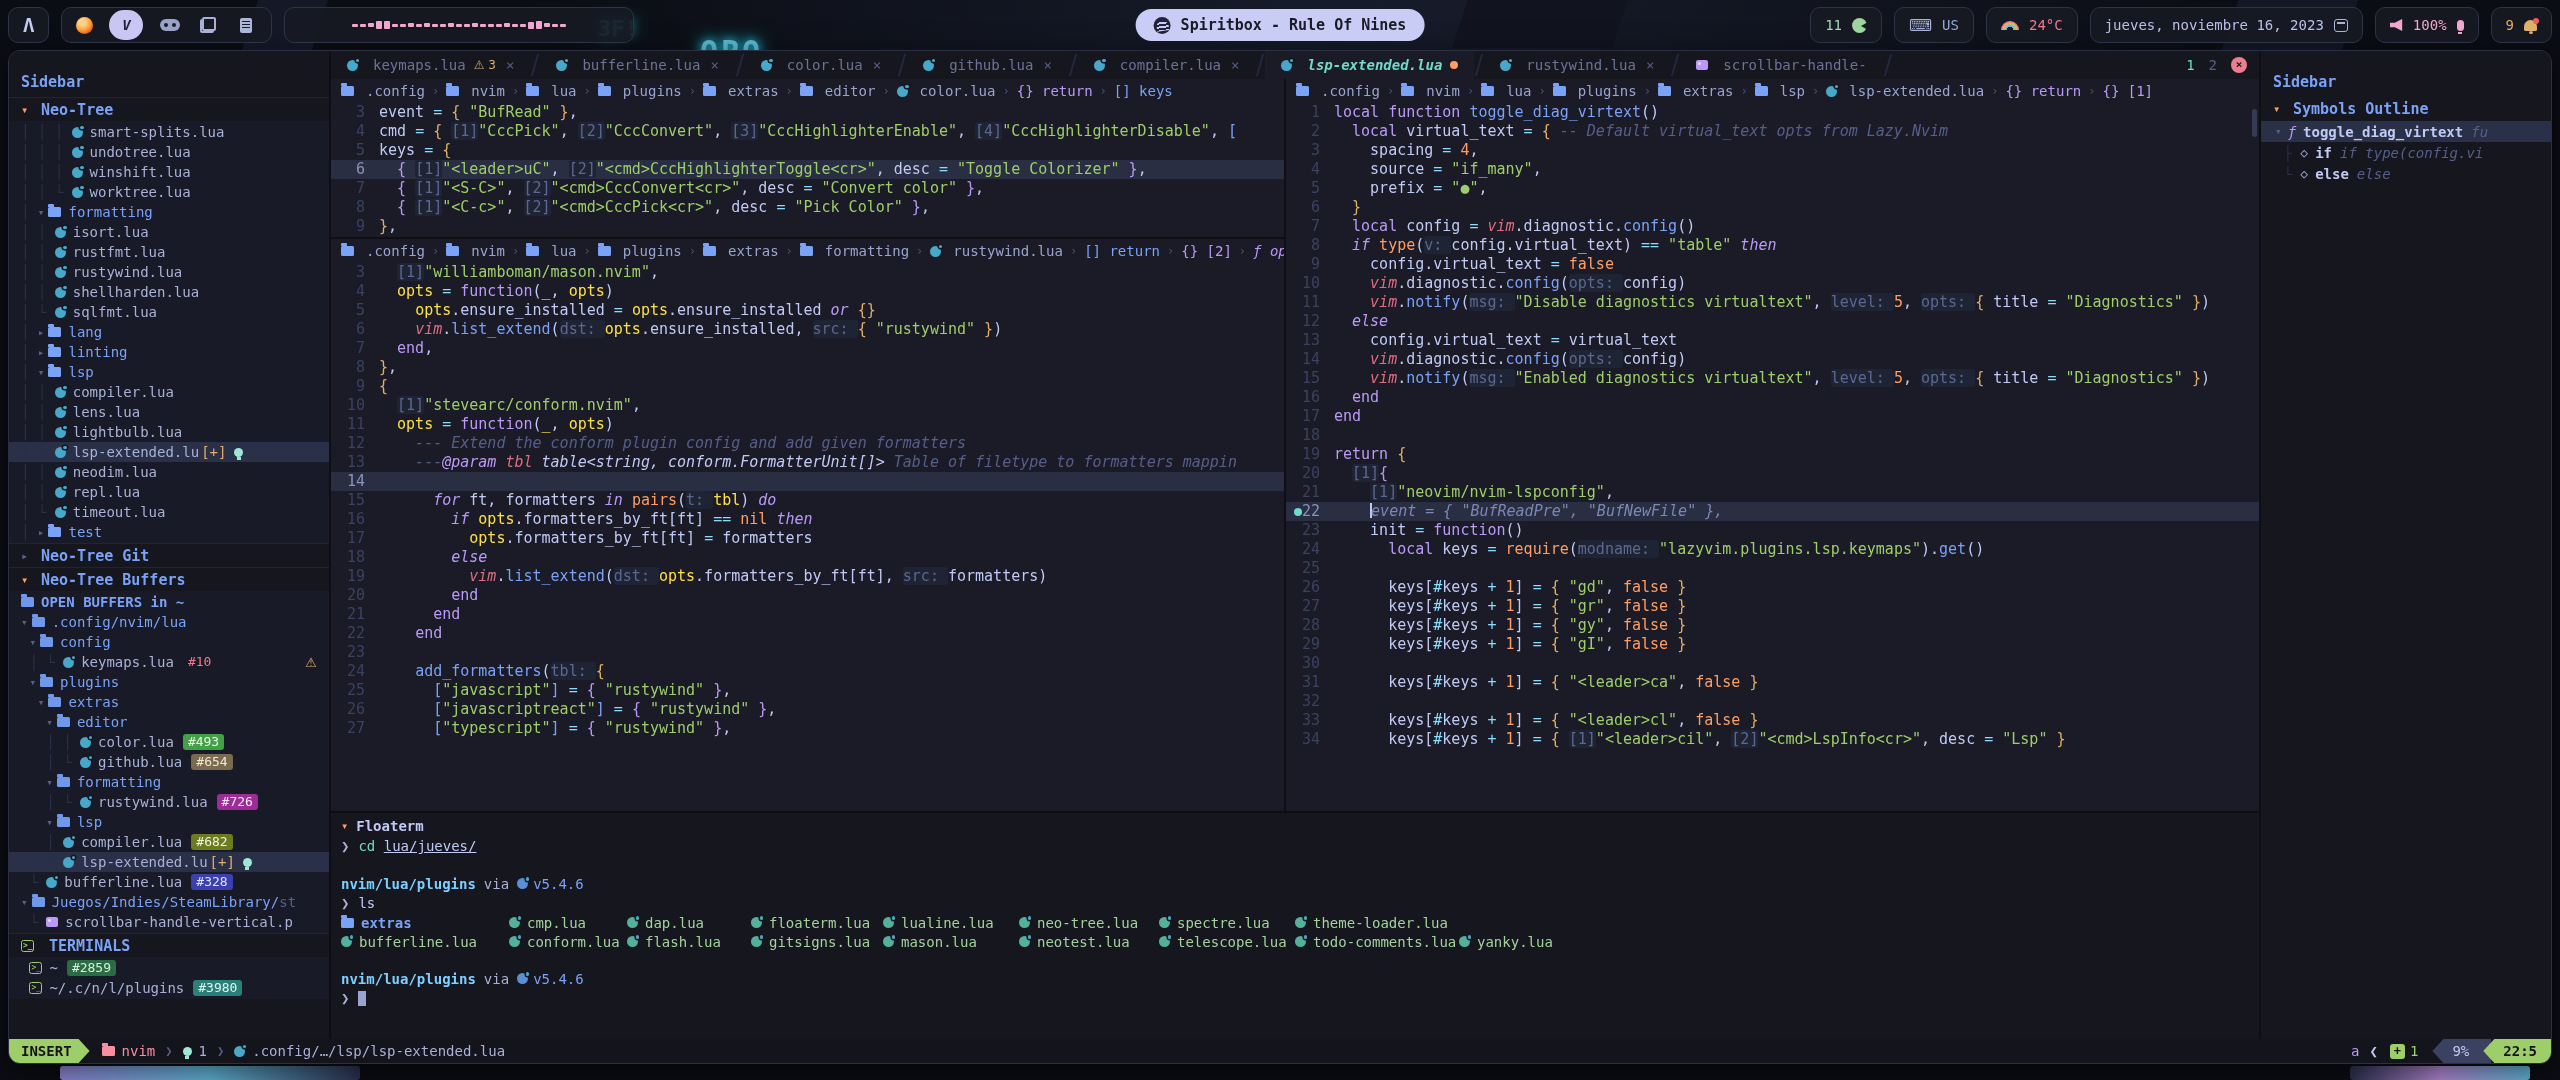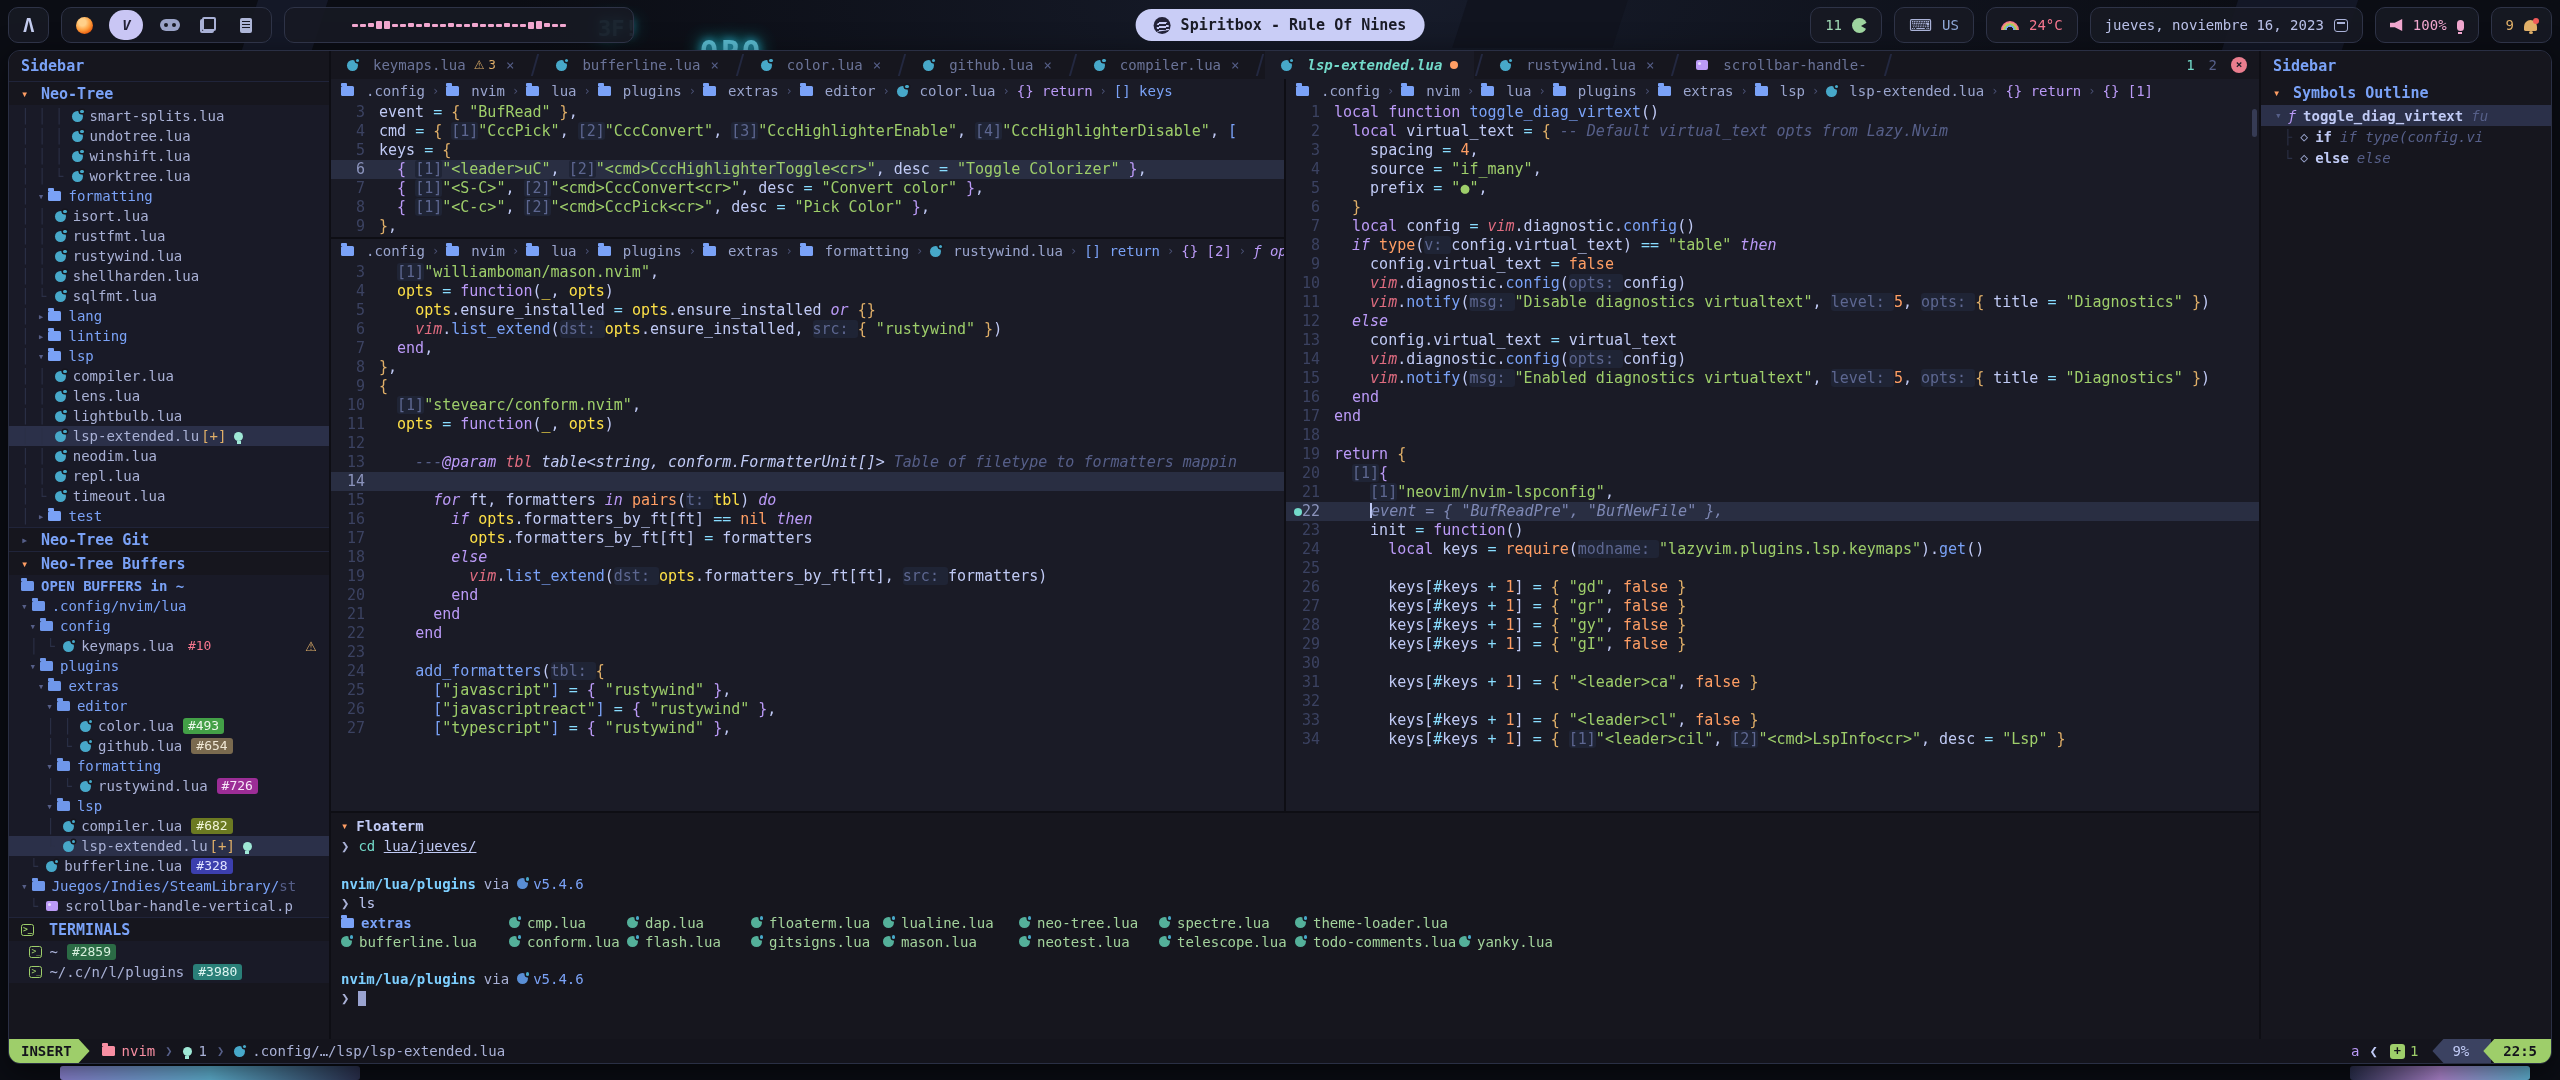--- a/index.html
+++ b/index.html
@@ -55,21 +55,21 @@
   .mic{width:7px;height:11px;background:#f0a6ce;border-radius:4px;position:relative}
   .mic::after{content:"";position:absolute;left:1.5px;bottom:-3px;width:4px;height:2px;background:#f0a6ce}
   .bell{width:13px;height:11px;background:#e0af68;border-radius:7px 7px 2px 2px;position:relative}
   .bell::before{content:"";position:absolute;left:4.5px;bottom:-3px;width:4px;height:3px;border-radius:50%;background:#e0af68}
   .bell::after{content:"";position:absolute;right:-2px;top:-2px;width:6px;height:6px;border-radius:50%;background:#f05a5a}
   
   .window{position:absolute;left:8px;right:8px;top:50px;bottom:16px;background:var(--bg1);
      border:1px solid #2a2f44;border-radius:12px;display:flex;flex-direction:column;overflow:hidden;
      box-shadow:0 8px 30px rgba(0,0,0,.55);z-index:2}
   .winbody{flex:1;display:flex;min-height:0}
-  .sb{width:322px;background:var(--bg0);flex:none;padding-top:0;overflow:hidden;font-size:14px}
+  .sb{width:322px;background:var(--bg0);flex:none;padding-top:16px;overflow:hidden;font-size:14px}
   .sbr{width:292px;border-left:2px solid var(--sep)}
   .sbl{border-right:2px solid var(--sep)}
   .sbtitle{color:var(--blue);font-weight:bold;font-size:15px;padding:6px 0 6px 12px}
   .sechead{display:flex;align-items:center;gap:8px;height:24px;padding-left:12px;color:var(--blue);font-weight:bold;font-size:15px;border-top:1px solid #20243a}
   .sechead .chev{color:var(--orange);font-size:12px;width:12px}
   .sechead .chev.col{color:var(--dim)}
   .secbody{background:#191a27;padding:1px 0}
   .trow{display:flex;align-items:center;height:20px;padding-left:12px;white-space:pre;position:relative}
   .trow .gd{color:var(--guide)}
   .trow .tchev{color:var(--dim);margin-right:4px;font-size:11px}
@@ -496,21 +496,21 @@
                 </div>
                 <div class="cl"><span class="ln">3</span><span class="code"><span class="tk-w">  </span><span class="tk-h">[1]</span><span class="tk-s">"williamboman/mason.nvim"</span><span class="tk-w">,</span></span></div>
                 <div class="cl"><span class="ln">4</span><span class="code"><span class="tk-w">  </span><span class="tk-p">opts </span><span class="tk-o">= </span><span class="tk-k">function</span><span class="tk-w">(</span><span class="tk-p">_</span><span class="tk-w">, </span><span class="tk-p">opts</span><span class="tk-w">)</span></span></div>
                 <div class="cl"><span class="ln">5</span><span class="code"><span class="tk-w">    </span><span class="tk-p">opts</span><span class="tk-w">.ensure_installed </span><span class="tk-o">= </span><span class="tk-p">opts</span><span class="tk-w">.ensure_installed </span><span class="tk-ki">or </span><span class="tk-y">{}</span></span></div>
                 <div class="cl"><span class="ln">6</span><span class="code"><span class="tk-w">    </span><span class="tk-v">vim</span><span class="tk-w">.</span><span class="tk-f">list_extend</span><span class="tk-w">(</span><span class="tk-h">dst: </span><span class="tk-p">opts</span><span class="tk-w">.ensure_installed, </span><span class="tk-h">src: </span><span class="tk-y">{ </span><span class="tk-s">"rustywind"</span><span class="tk-y"> }</span><span class="tk-w">)</span></span></div>
                 <div class="cl"><span class="ln">7</span><span class="code"><span class="tk-w">  </span><span class="tk-k">end</span><span class="tk-w">,</span></span></div>
                 <div class="cl"><span class="ln">8</span><span class="code"><span class="tk-y">}</span><span class="tk-w">,</span></span></div>
                 <div class="cl"><span class="ln">9</span><span class="code"><span class="tk-y">{</span></span></div>
                 <div class="cl"><span class="ln">10</span><span class="code"><span class="tk-w">  </span><span class="tk-h">[1]</span><span class="tk-s">"stevearc/conform.nvim"</span><span class="tk-w">,</span></span></div>
                 <div class="cl"><span class="ln">11</span><span class="code"><span class="tk-w">  </span><span class="tk-p">opts </span><span class="tk-o">= </span><span class="tk-k">function</span><span class="tk-w">(</span><span class="tk-p">_</span><span class="tk-w">, </span><span class="tk-p">opts</span><span class="tk-w">)</span></span></div>
-                <div class="cl"><span class="ln">12</span></div>
+                <div class="cl"><span class="ln">12</span><span class="code"><span class="tk-c">    --- Extend the conform plugin config and add given formatters</span></span></div>
                 <div class="cl"><span class="ln">13</span><span class="code"><span class="tk-c">    ---</span><span class="tk-ki">@param </span><span class="tk-v">tbl </span><span class="tk-wi">table&lt;string, conform.FormatterUnit[]&gt;</span><span class="tk-c"> Table of filetype to formatters mappin</span></span></div>
                 <div class="cl cur"><span class="ln">14</span></div>
                 <div class="cl"><span class="ln">15</span><span class="code"><span class="tk-w">      </span><span class="tk-ki">for </span><span class="tk-w">ft, formatters </span><span class="tk-ki">in </span><span class="tk-n">pairs</span><span class="tk-w">(</span><span class="tk-h">t: </span><span class="tk-p">tbl</span><span class="tk-w">) </span><span class="tk-ki">do</span></span></div>
                 <div class="cl"><span class="ln">16</span><span class="code"><span class="tk-w">        </span><span class="tk-ki">if </span><span class="tk-p">opts</span><span class="tk-w">.formatters_by_ft[ft] </span><span class="tk-o">== </span><span class="tk-n">nil </span><span class="tk-ki">then</span></span></div>
                 <div class="cl"><span class="ln">17</span><span class="code"><span class="tk-w">          </span><span class="tk-p">opts</span><span class="tk-w">.formatters_by_ft[ft] </span><span class="tk-o">= </span><span class="tk-w">formatters</span></span></div>
                 <div class="cl"><span class="ln">18</span><span class="code"><span class="tk-w">        </span><span class="tk-ki">else</span></span></div>
                 <div class="cl"><span class="ln">19</span><span class="code"><span class="tk-w">          </span><span class="tk-v">vim</span><span class="tk-w">.</span><span class="tk-f">list_extend</span><span class="tk-w">(</span><span class="tk-h">dst: </span><span class="tk-p">opts</span><span class="tk-w">.formatters_by_ft[ft], </span><span class="tk-h">src: </span><span class="tk-w">formatters)</span></span></div>
                 <div class="cl"><span class="ln">20</span><span class="code"><span class="tk-w">        </span><span class="tk-k">end</span></span></div>
                 <div class="cl"><span class="ln">21</span><span class="code"><span class="tk-w">      </span><span class="tk-k">end</span></span></div>
                 <div class="cl"><span class="ln">22</span><span class="code"><span class="tk-w">    </span><span class="tk-k">end</span></span></div>

